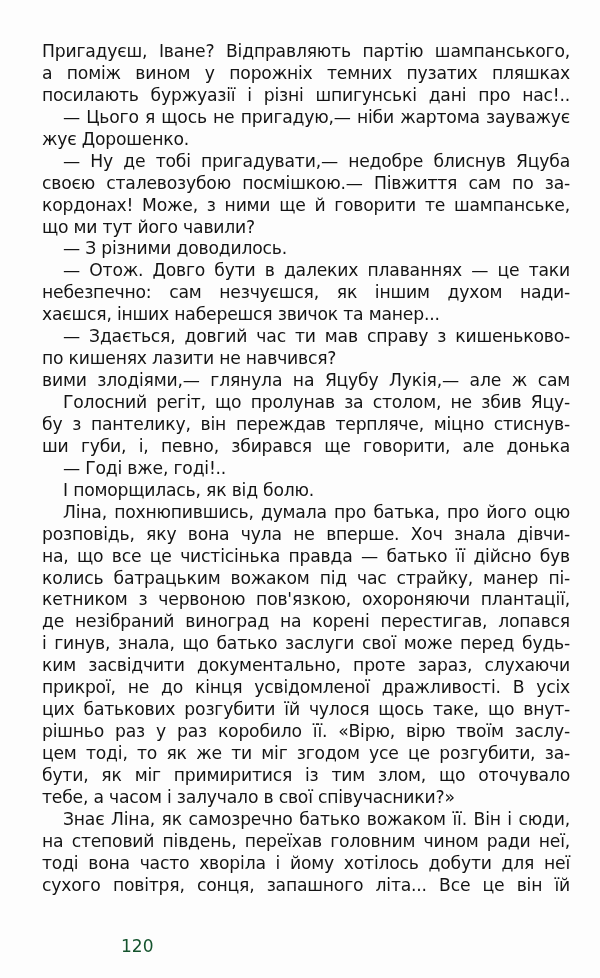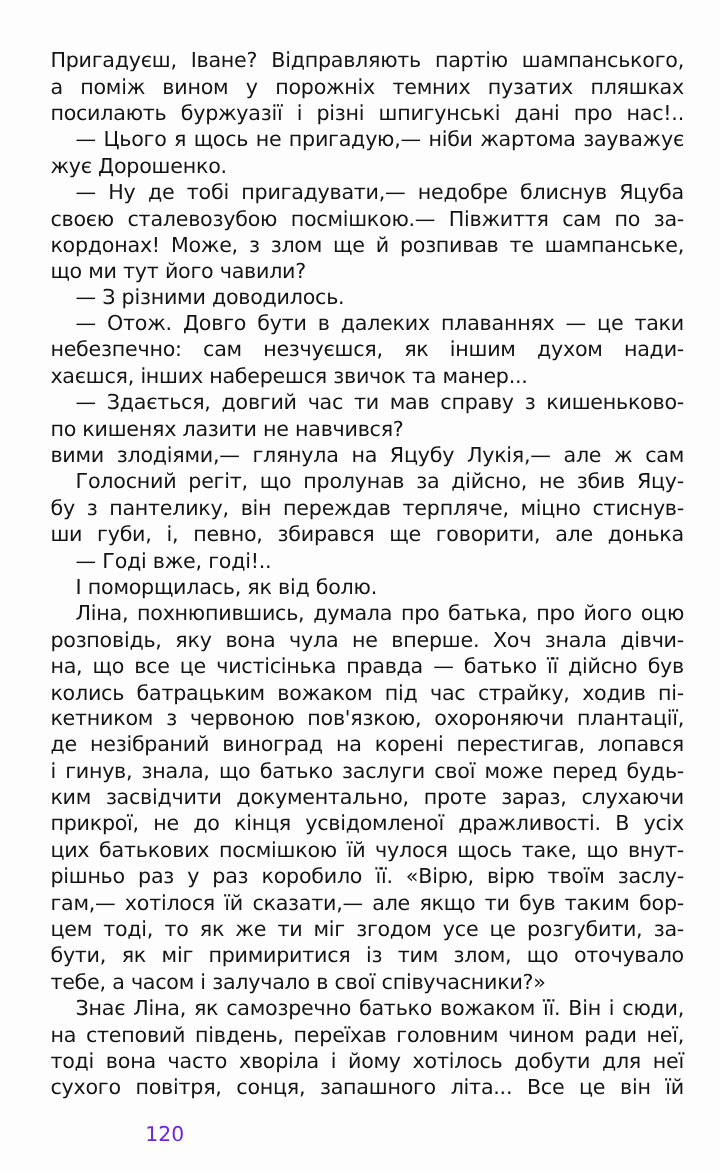--- a/index.html
+++ b/index.html
@@ -14,61 +14,60 @@
     color: #141414;
     white-space: nowrap;
     text-align: justify;
     text-align-last: justify;
     letter-spacing: -0.2px;
   }
   .line.indent { padding-left: 21px; }
   .line.last { text-align-last: left; }
   .page-number {
     position: absolute; left: 121px; top: 936px;
-    font-family: "DejaVu Sans", sans-serif; font-size: 17px; color: #6d28d9;
+    font-family: "DejaVu Sans", sans-serif; font-size: 17px; color: #14532d;
   }
 </style>
 </head>
 <body>
 
 <div class="page">
   <div class="text" id="text-block">
       <div class="line">Пригадуєш, Іване? Відправляють партію шампанського,</div>
       <div class="line">а поміж вином у порожніх темних пузатих пляшках</div>
       <div class="line">посилають буржуазії і різні шпигунські дані про нас!..</div>
       <div class="line indent">— Цього я щось не пригадую,— ніби жартома зауважує</div>
       <div class="line last">жує Дорошенко.</div>
       <div class="line indent">— Ну де тобі пригадувати,— недобре блиснув Яцуба</div>
       <div class="line">своєю сталевозубою посмішкою.— Півжиття сам по за-</div>
-      <div class="line">кордонах! Може, з злом ще й розпивав те шампанське,</div>
+      <div class="line">кордонах! Може, з ними ще й говорити те шампанське,</div>
       <div class="line last">що ми тут його чавили?</div>
       <div class="line indent last">— З різними доводилось.</div>
       <div class="line indent">— Отож. Довго бути в далеких плаваннях — це таки</div>
       <div class="line">небезпечно: сам незчуєшся, як іншим духом нади-</div>
       <div class="line last">хаєшся, інших наберешся звичок та манер...</div>
       <div class="line indent">— Здається, довгий час ти мав справу з кишеньково-</div>
       <div class="line last">по кишенях лазити не навчився?</div>
       <div class="line">вими злодіями,— глянула на Яцубу Лукія,— але ж сам</div>
-      <div class="line indent">Голосний регіт, що пролунав за дійсно, не збив Яцу-</div>
+      <div class="line indent">Голосний регіт, що пролунав за столом, не збив Яцу-</div>
       <div class="line">бу з пантелику, він переждав терпляче, міцно стиснув-</div>
       <div class="line">ши губи, і, певно, збирався ще говорити, але донька</div>
       <div class="line indent last">— Годі вже, годі!..</div>
       <div class="line indent last">І поморщилась, як від болю.</div>
       <div class="line indent">Ліна, похнюпившись, думала про батька, про його оцю</div>
       <div class="line">розповідь, яку вона чула не вперше. Хоч знала дівчи-</div>
       <div class="line">на, що все це чистісінька правда — батько її дійсно був</div>
-      <div class="line">колись батрацьким вожаком під час страйку, ходив пі-</div>
+      <div class="line">колись батрацьким вожаком під час страйку, манер пі-</div>
       <div class="line">кетником з червоною пов'язкою, охороняючи плантації,</div>
       <div class="line">де незібраний виноград на корені перестигав, лопався</div>
       <div class="line">і гинув, знала, що батько заслуги свої може перед будь-</div>
       <div class="line">ким засвідчити документально, проте зараз, слухаючи</div>
       <div class="line">прикрої, не до кінця усвідомленої дражливості. В усіх</div>
-      <div class="line">цих батькових посмішкою їй чулося щось таке, що внут-</div>
+      <div class="line">цих батькових розгубити їй чулося щось таке, що внут-</div>
       <div class="line">рішньо раз у раз коробило її. «Вірю, вірю твоїм заслу-</div>
-      <div class="line">гам,— хотілося їй сказати,— але якщо ти був таким бор-</div>
       <div class="line">цем тоді, то як же ти міг згодом усе це розгубити, за-</div>
       <div class="line">бути, як міг примиритися із тим злом, що оточувало</div>
       <div class="line last">тебе, а часом і залучало в свої співучасники?»</div>
       <div class="line indent">Знає Ліна, як самозречно батько вожаком її. Він і сюди,</div>
       <div class="line">на степовий південь, переїхав головним чином ради неї,</div>
       <div class="line">тоді вона часто хворіла і йому хотілось добути для неї</div>
       <div class="line">сухого повітря, сонця, запашного літа... Все це він їй</div>
     </div>
   <div class="page-number">120</div>
 </div>

